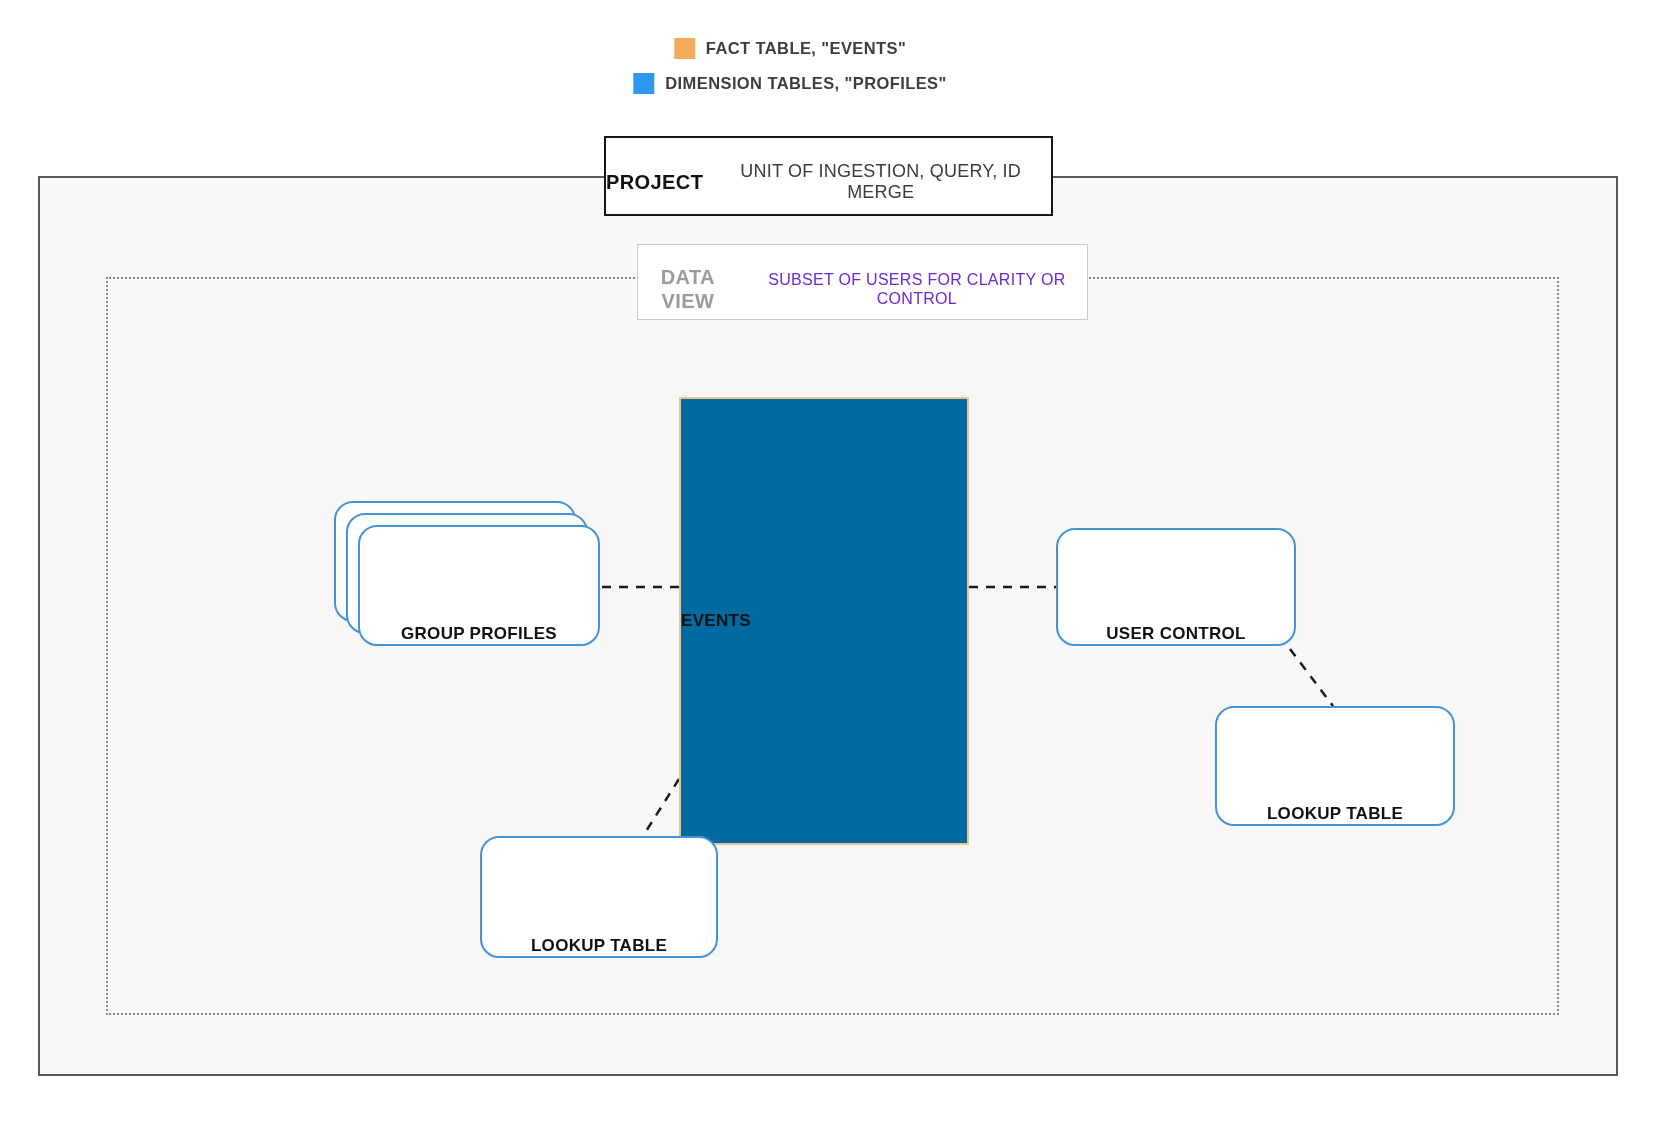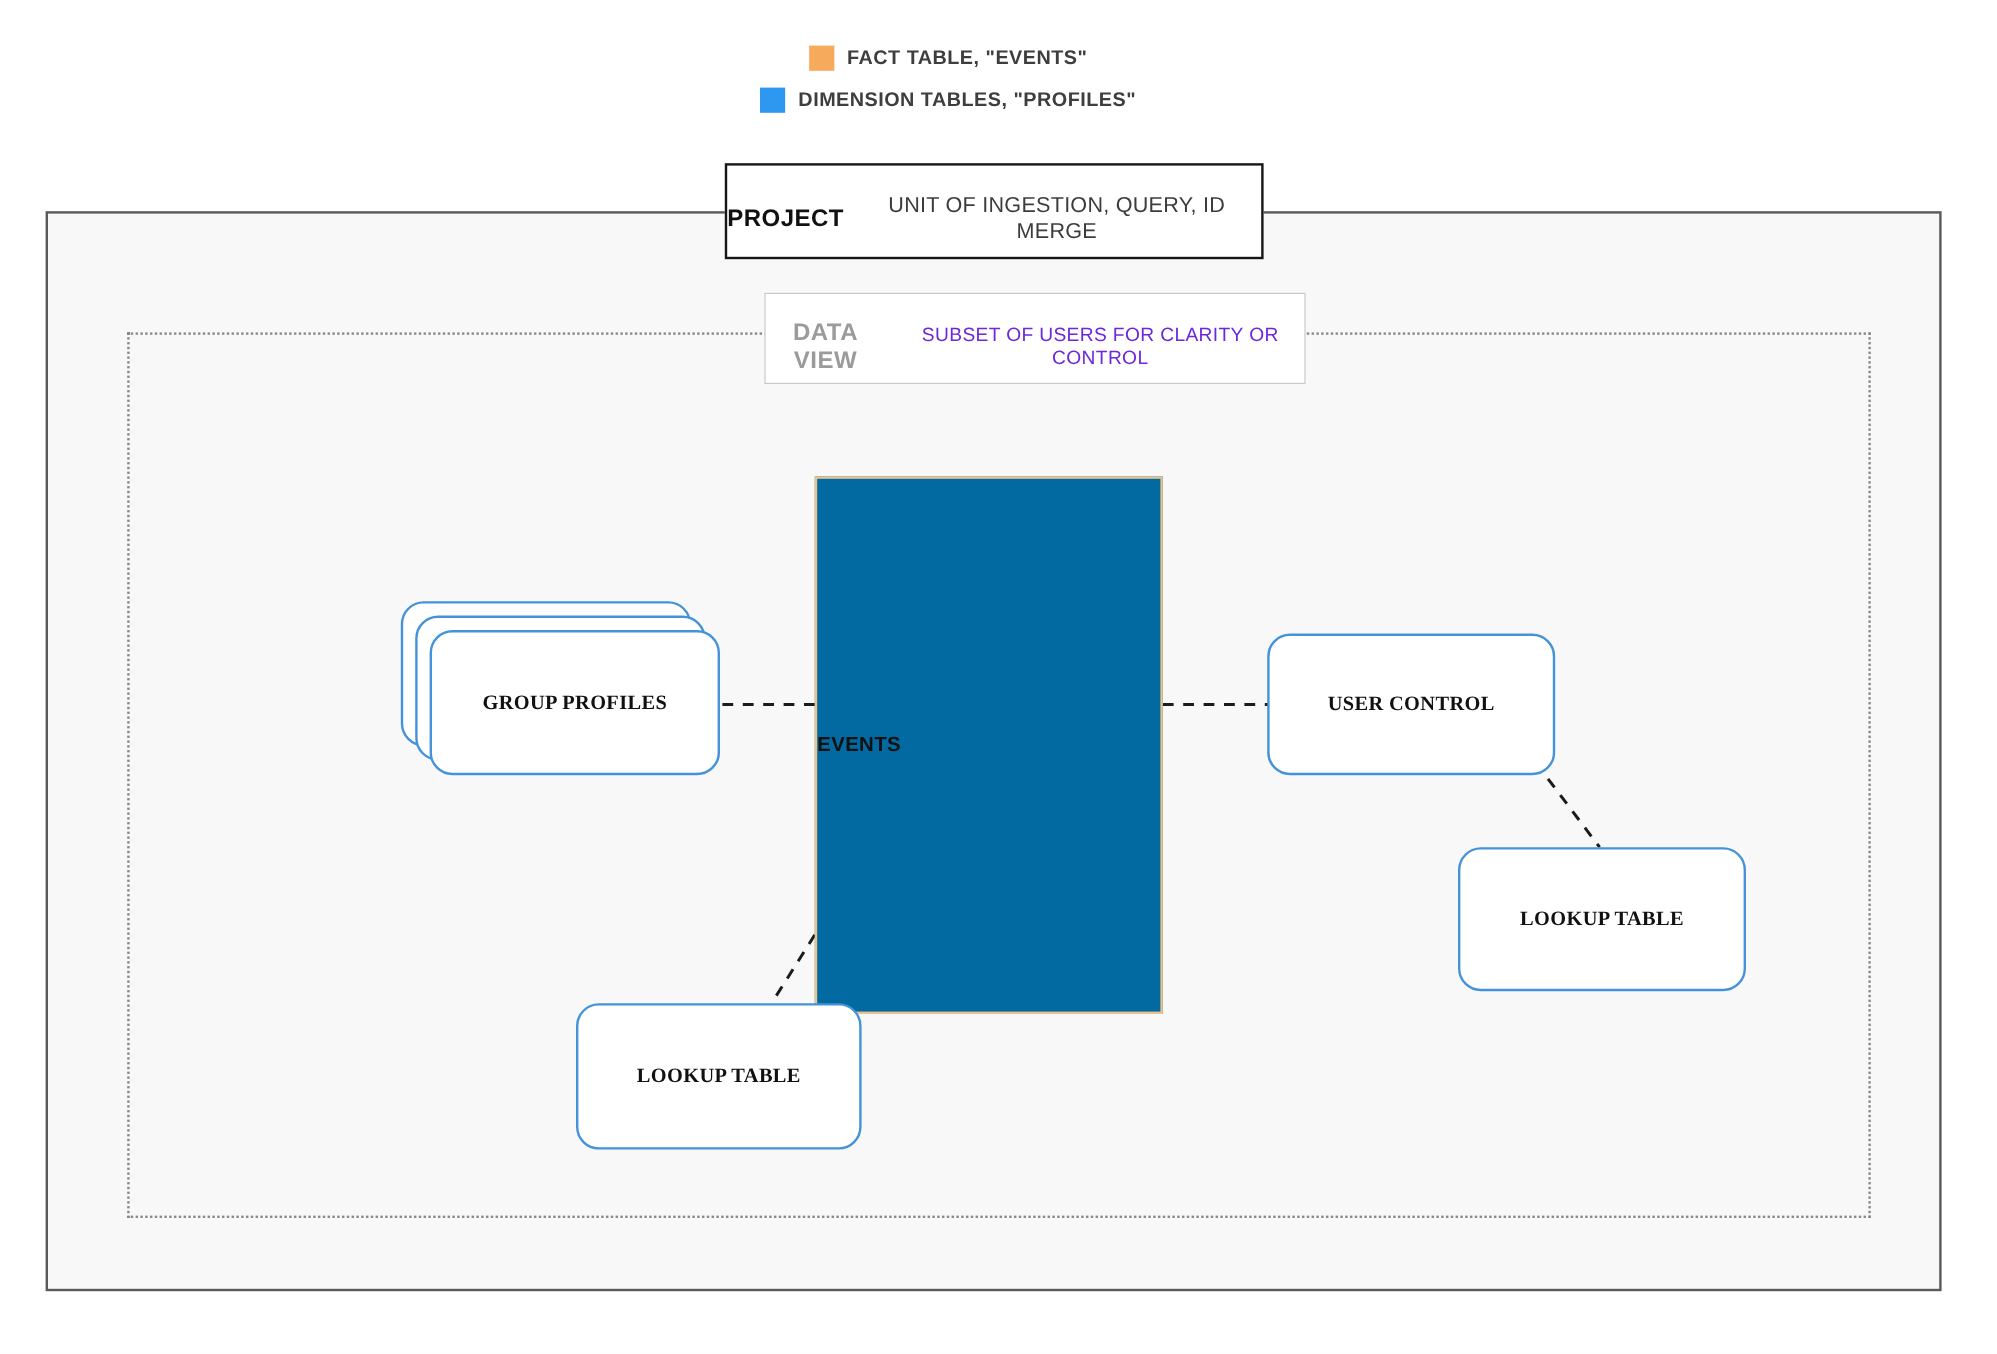--- a/index.html
+++ b/index.html
@@ -160,24 +160,23 @@
     justify-content: flex-start;
     z-index: 4;
   }
   .dim-node {
     position: absolute;
     box-sizing: border-box;
     border: 2.5px solid #4493d9;
     border-radius: 19px;
     background: #ffffff;
     display: flex;
-    align-items: center;
+    align-items: flex-end;
     justify-content: center;
     z-index: 4;
-    font-family: Liberation Serif, serif;
   }
   .stack-layer {
     z-index: 3;
   }
   .group-profiles-front { left: 358px; top: 525px; width: 242px; height: 121px; z-index: 4; }
   .group-profiles-mid   { left: 346px; top: 513px; width: 242px; height: 121px; }
   .group-profiles-back  { left: 334px; top: 501px; width: 242px; height: 121px; }
   .user-profiles-node   { left: 1056px; top: 528px; width: 240px; height: 118px; }
   .lookup-right-node    { left: 1215px; top: 706px; width: 240px; height: 120px; }
   .lookup-bottom-node   { left: 480px;  top: 836px; width: 238px; height: 122px; }

